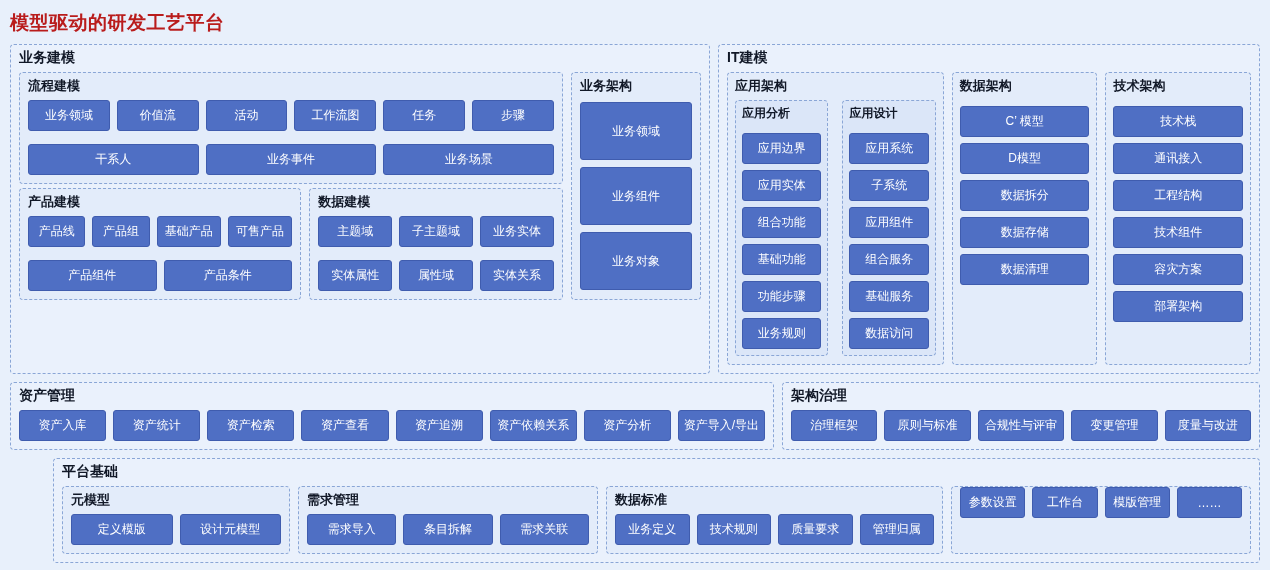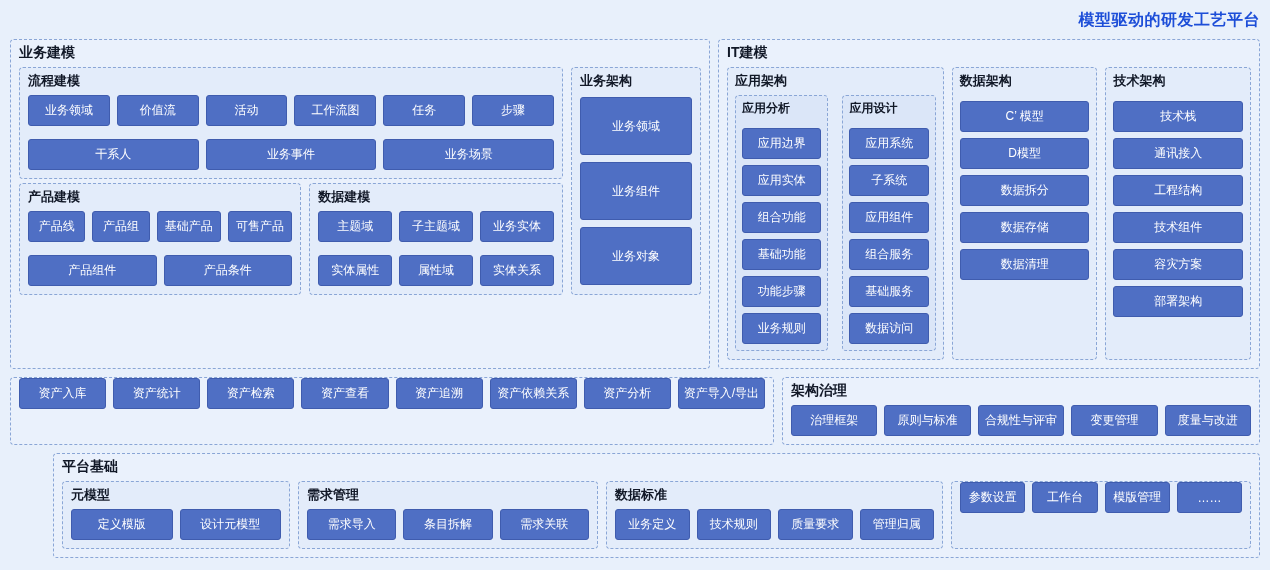--- a/index.html
+++ b/index.html
@@ -10,24 +10,24 @@
     color:#1b2a52;
     overflow:hidden;
   }
   .page{
     width:1270px;height:570px;
     box-sizing:border-box;
     padding:6px 10px 8px 10px;
     display:flex;flex-direction:column;
   }
   .main-title{
-    text-align:right;
-    font-size:16px;
+    text-align:left;
+    font-size:19px;
     font-weight:bold;
-    color:#1d4ed8;
+    color:#b91c1c;
     padding:4px 0 8px 0;
     letter-spacing:.5px;
   }
   
   .panel{
     border:1px dashed #8aa6d6;
     border-radius:4px;
     background:#eaf1fc;
     box-sizing:border-box;
   }
@@ -223,20 +223,21 @@
           <div class="chip">容灾方案</div>
           <div class="chip">部署架构</div>
         </div>
 
       </div>
     </div>
   </div>
 
   <div class="mid">
     <div class="panel asset">
+      <div class="panel-title">资产管理</div>
       <div class="row">
         <div class="chip">资产入库</div>
         <div class="chip">资产统计</div>
         <div class="chip">资产检索</div>
         <div class="chip">资产查看</div>
         <div class="chip">资产追溯</div>
         <div class="chip">资产依赖关系</div>
         <div class="chip">资产分析</div>
         <div class="chip">资产导入/导出</div>
       </div>

